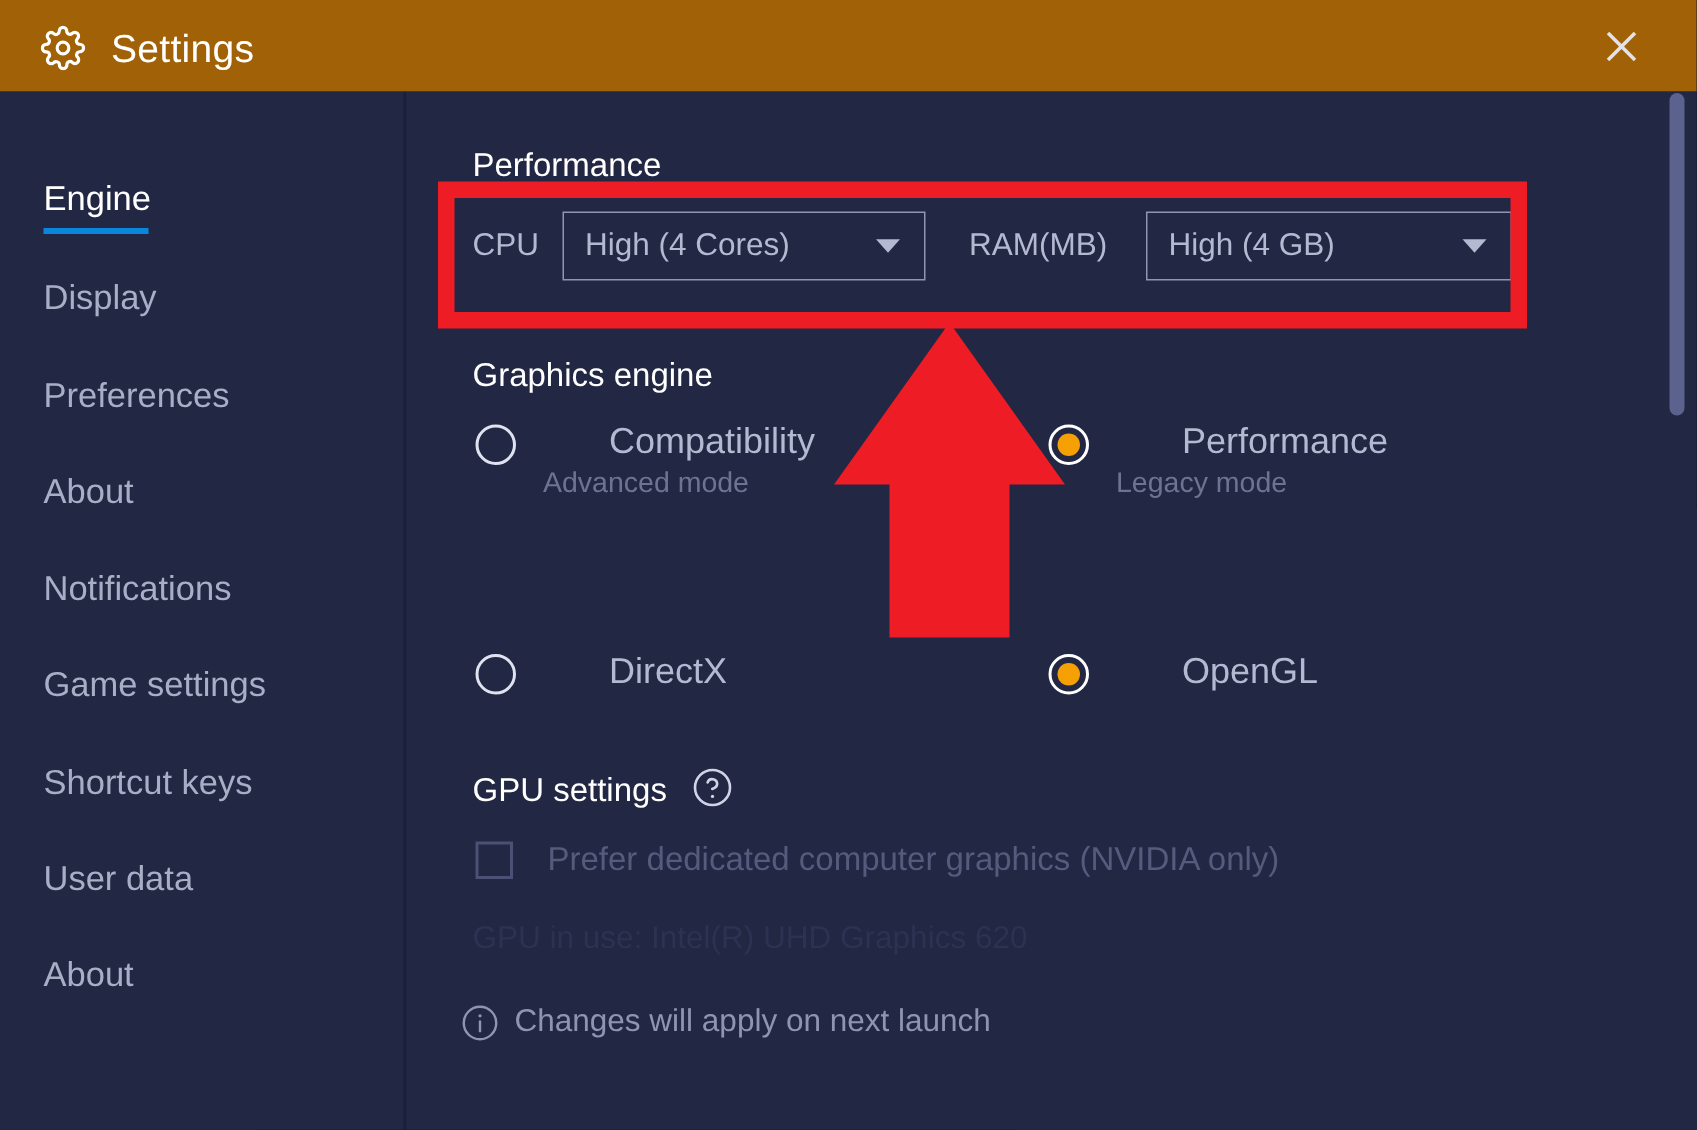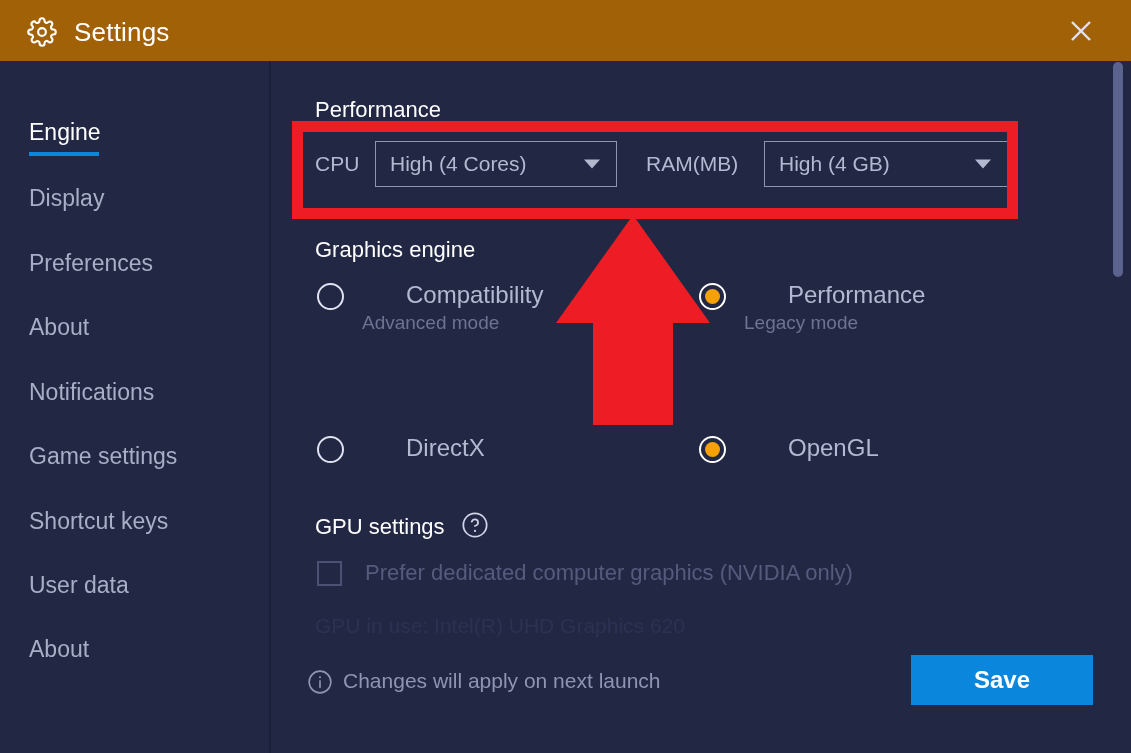--- a/index.html
+++ b/index.html
@@ -248,21 +248,20 @@
   </div>
 
   <span class="info-icon">
     <svg width="26" height="26" viewBox="0 0 24 24" fill="none" stroke="#8e95b2" stroke-width="1.5">
       <circle cx="12" cy="12" r="10"></circle>
       <line x1="12" y1="11" x2="12" y2="17" stroke-linecap="round"></line>
       <circle cx="12" cy="7.6" r="1" fill="#8e95b2" stroke="none"></circle>
     </svg>
   </span>
   <div class="footer-note">Changes will apply on next launch</div>
-  <div class="save-btn">Save</div>
 
   <div class="scroll-track"></div>
   <div class="scroll-thumb"></div>
 
   <div class="anno-rect"></div>
   <div class="anno-arrow">
     <svg width="160" height="212" viewBox="0 0 160 212">
       <polygon points="80,0 157,108 120,108 120,210 40,210 40,108 3,108" fill="#ee1d25"></polygon>
     </svg>
   </div>

